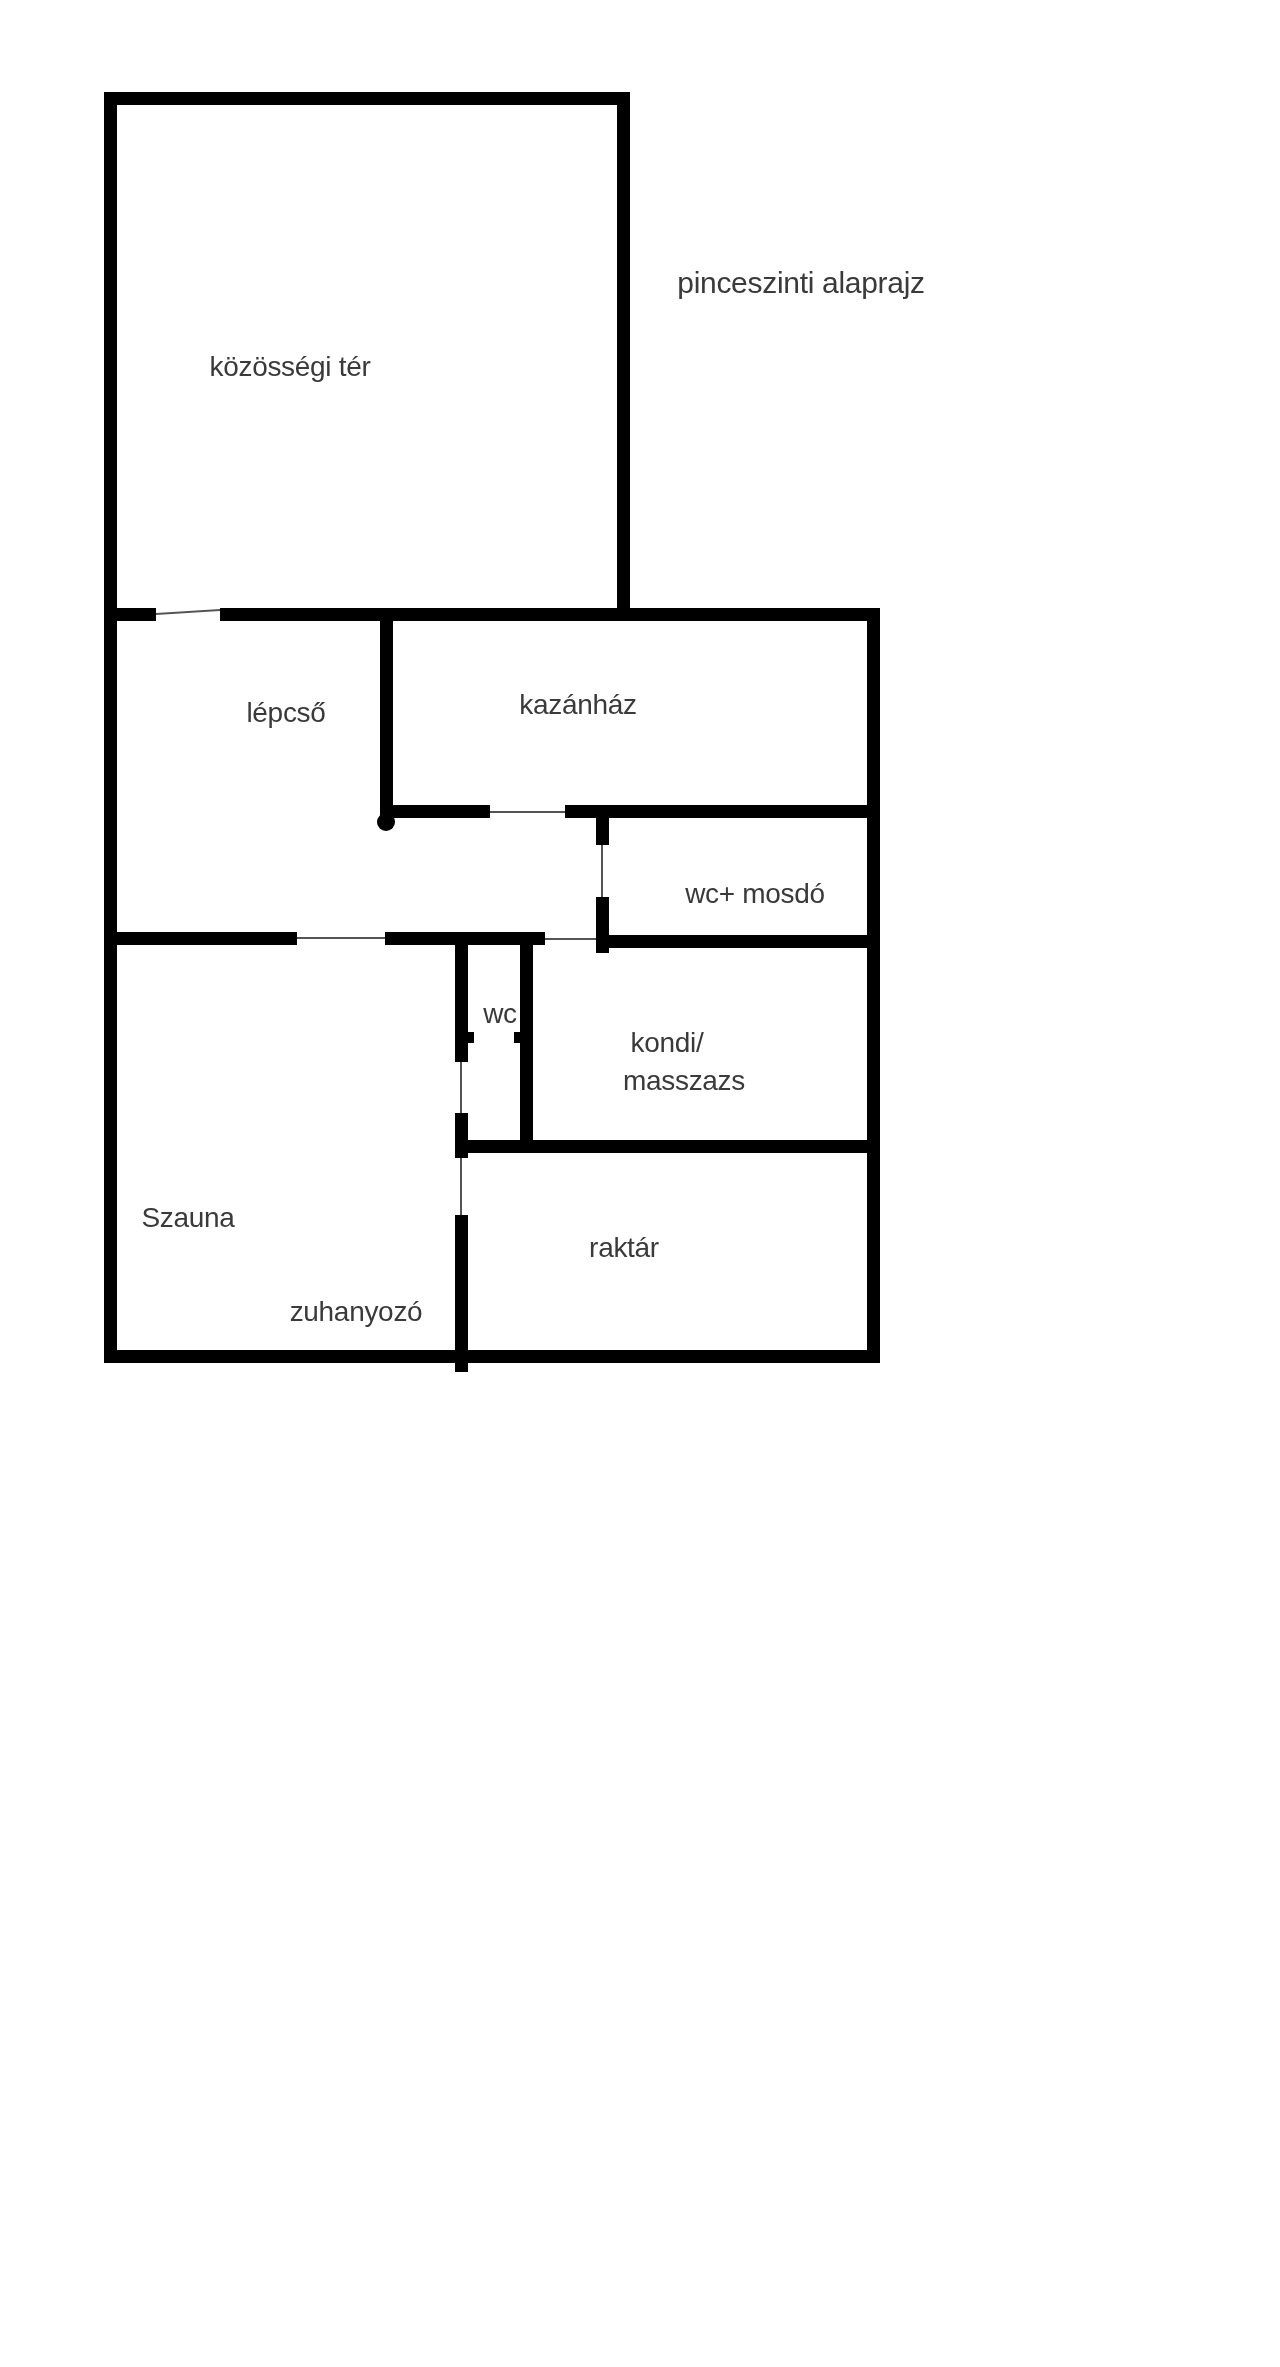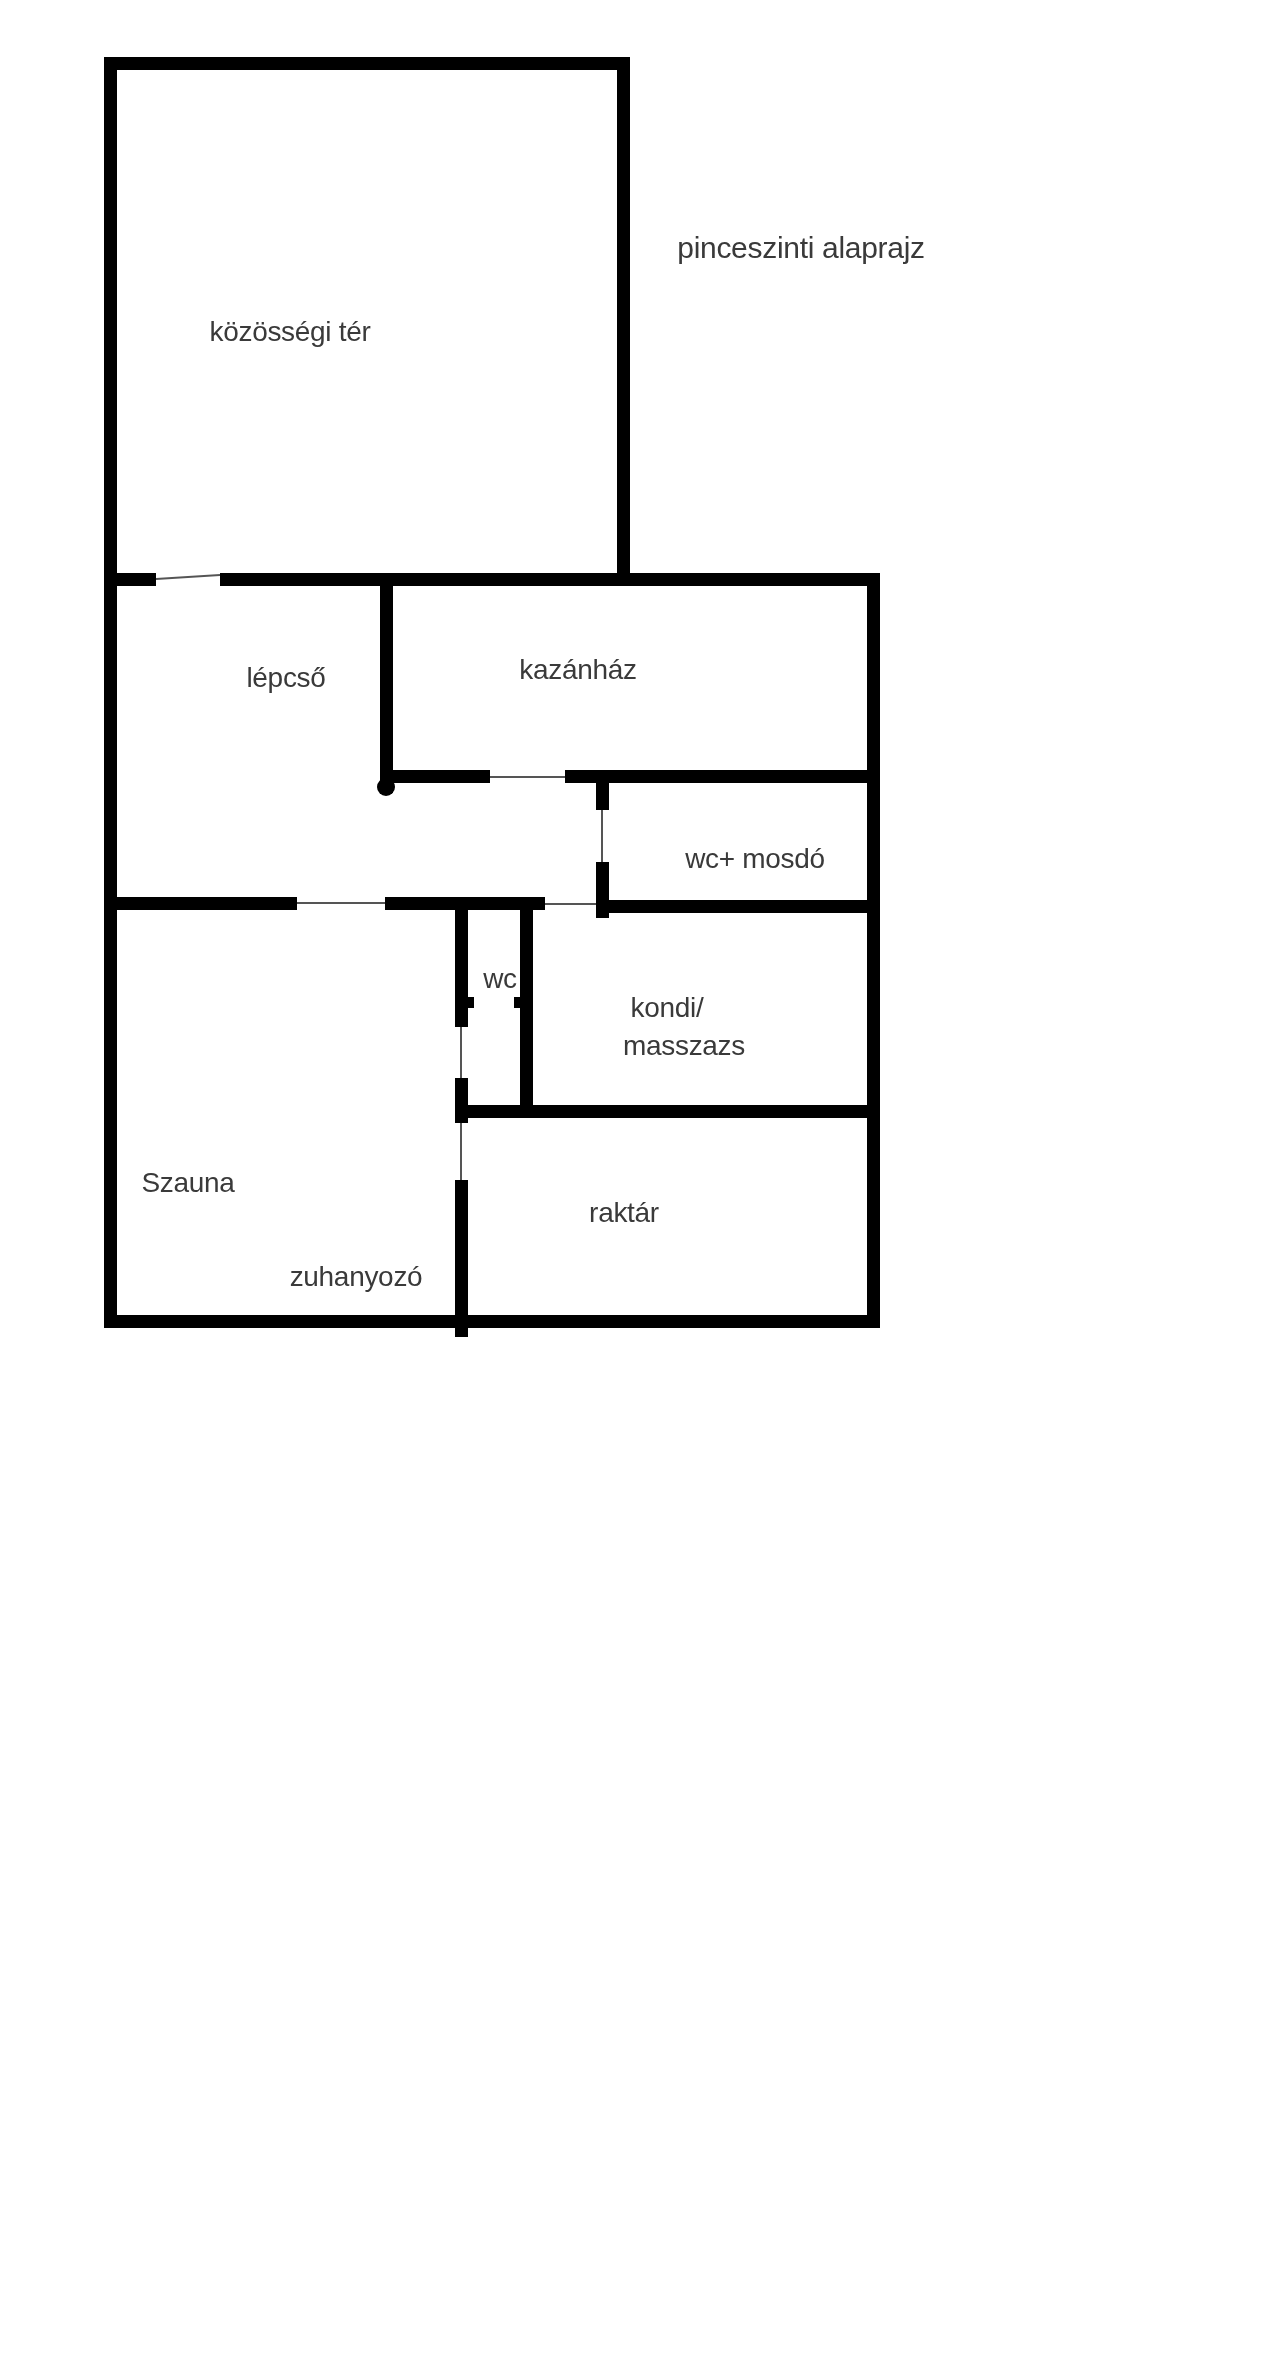--- a/index.html
+++ b/index.html
@@ -6,20 +6,21 @@
     margin: 0;
     padding: 0;
     background: #ffffff;
   }
   .page {
     position: relative;
     width: 1280px;
     height: 2148px;
     background: #ffffff;
     font-family: "Liberation Sans", sans-serif;
+    margin-top: 35px;
   }
   svg { display: block; }
   .wall   { fill: #000000; stroke: none; }
   .cap    { fill: #000000; }
   .door   { stroke: #555555; stroke-width: 2; fill: none; }
   .label  {
     font-family: "Liberation Sans", sans-serif;
     font-size: 28px;
     fill: #3a3a3a;
     text-anchor: middle;

